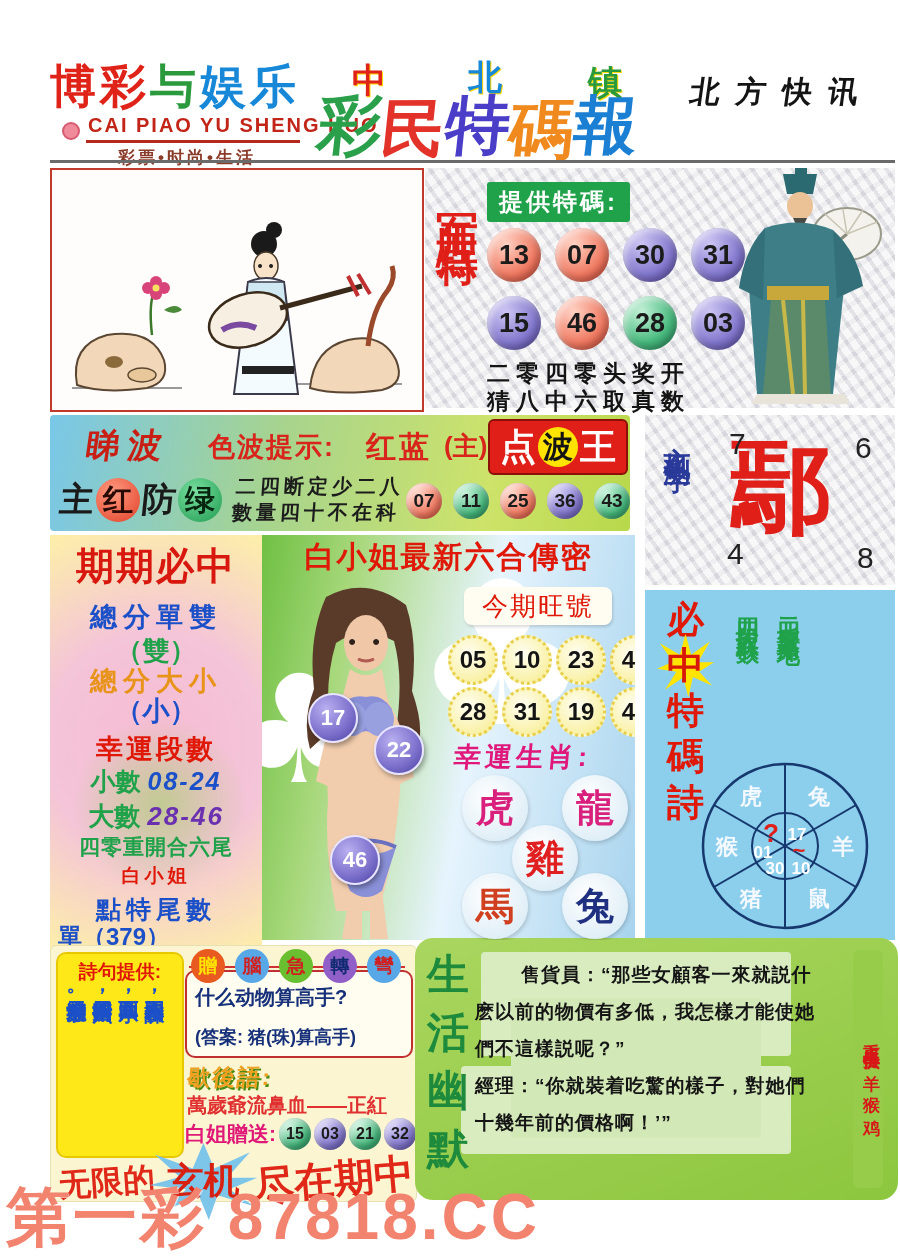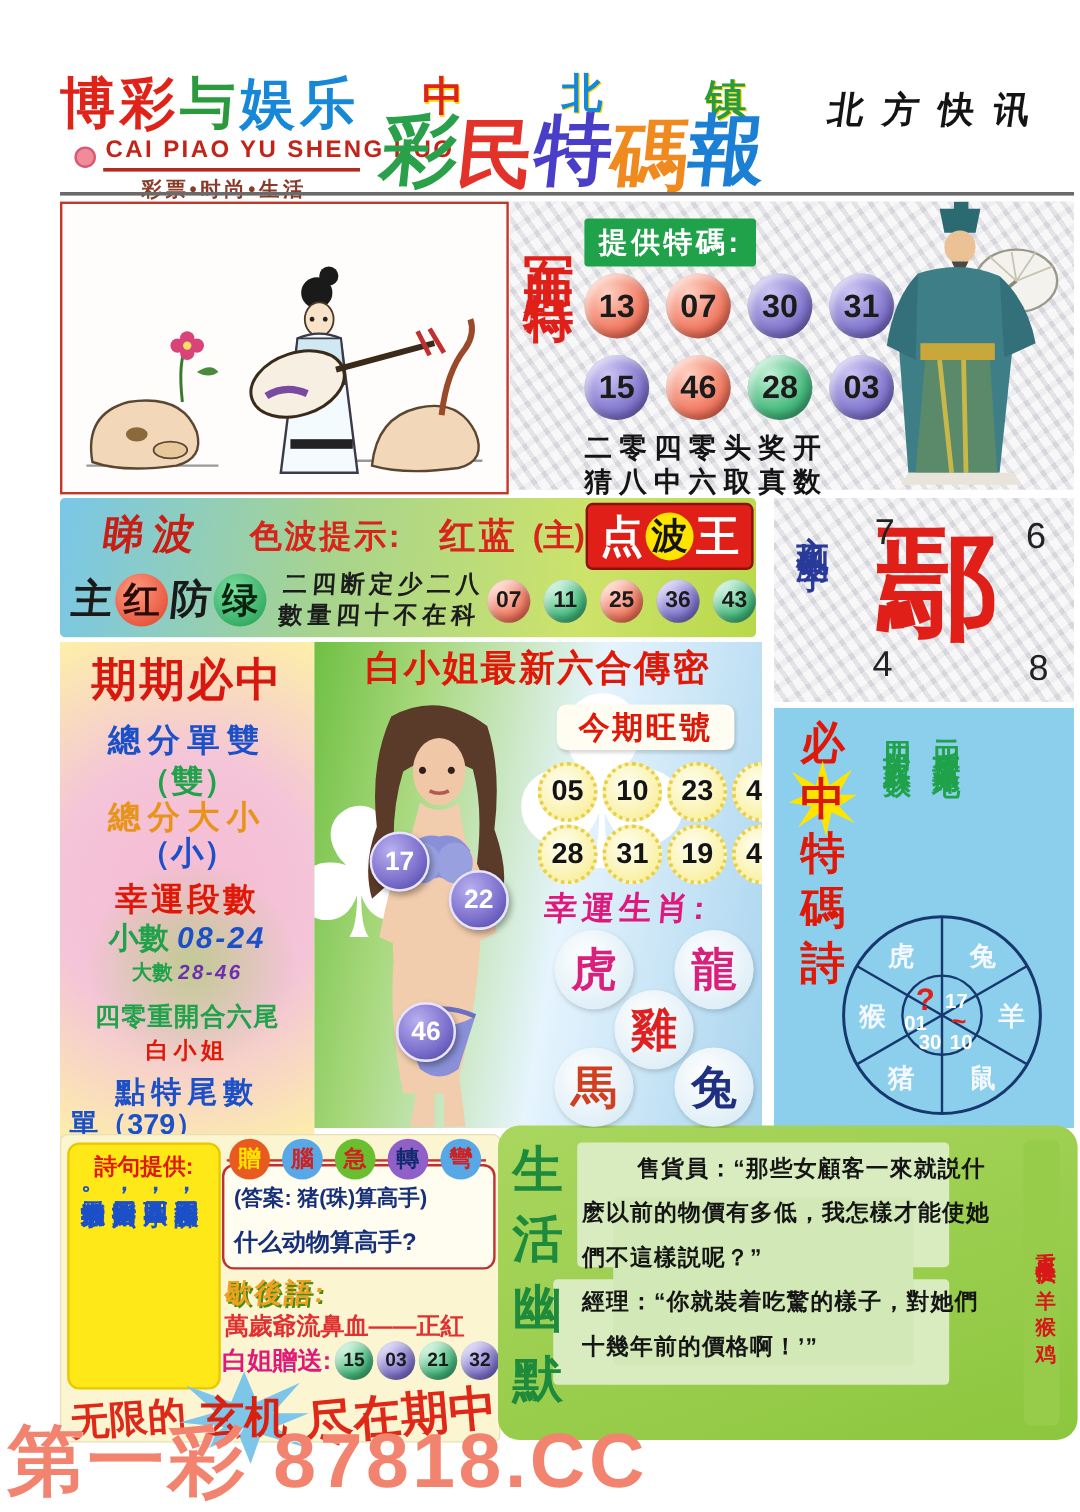--- a/index.html
+++ b/index.html
@@ -187,21 +187,21 @@
     <div class="qiqi-line" style="top:6px;font-size:38px;color:#d8180e;letter-spacing:2px;">期期必中</div>
     <div class="qiqi-line" style="top:64px;font-size:27px;color:#1c50c8;letter-spacing:6px;">總分單雙</div>
     <div class="qiqi-line" style="top:98px;font-size:27px;color:#1fa24a;">（雙）</div>
     <div class="qiqi-line" style="top:128px;font-size:27px;color:#e8941a;letter-spacing:6px;">總分大小</div>
     <div class="qiqi-line" style="top:158px;font-size:27px;color:#1c50c8;">（小）</div>
     <div class="qiqi-line" style="top:196px;font-size:27px;color:#e01808;letter-spacing:3px;">幸運段數</div>
     <div class="qiqi-line" style="top:230px;font-size:25px;">
       <span style="color:#1fa24a;">小數</span>
       <span style="color:#1c50c8;font-style:italic;letter-spacing:2px;">08-24</span>
     </div>
-    <div class="qiqi-line" style="top:264px;font-size:17px;">
+    <div class="qiqi-line" style="top:264px;font-size:26px;">
       <span style="color:#1fa24a;">大數</span>
       <span style="color:#6a30b0;font-style:italic;letter-spacing:2px;">28-46</span>
     </div>
     <div class="qiqi-line" style="top:298px;font-size:21px;color:#1fa24a;letter-spacing:1px;">四零重開合六尾</div>
     <div class="qiqi-line" style="top:328px;font-size:19px;color:#e01808;letter-spacing:4px;">白小姐</div>
     <div class="qiqi-line" style="top:358px;font-size:25px;color:#1c50c8;letter-spacing:5px;">點特尾數</div>
     <div class="abs" style="left:8px;top:386px;font-size:24px;font-weight:bold;color:#1c50c8;">單（379）</div>
     <div class="abs" style="left:78px;top:410px;font-size:24px;font-weight:bold;color:#e04818;">雙（248）</div>
   </div>
 
@@ -222,21 +222,21 @@
       <ellipse cx="86" cy="138" rx="15" ry="17" fill="#98a0e0"></ellipse>
       <ellipse cx="113" cy="138" rx="15" ry="17" fill="#98a0e0"></ellipse>
       <path d="M68 268 Q100 282 130 266 L116 310 Q100 322 84 310 Z" fill="#8a90d8"></path>
       <path d="M68 268 Q100 252 130 266" stroke="#6a70c0" stroke-width="4" fill="none"></path>
       <path d="M84 310 L76 358 L96 358 L96 318 M104 318 L104 358 L122 358 L116 310" fill="#f2cdad"></path>
     </svg>
     <div class="abs photoball" style="left:46px;top:158px;z-index:4;">17</div>
     <div class="abs photoball" style="left:112px;top:190px;z-index:4;">22</div>
     <div class="abs photoball" style="left:68px;top:300px;z-index:4;">46</div>
 
-    <div class="abs" style="left:202px;top:52px;width:148px;height:38px;background:#fffdf2;border-radius:8px;display:flex;align-items:center;justify-content:center;font-size:26px;font-weight:bold;color:#e01808;letter-spacing:2px;z-index:3;box-shadow:1px 2px 3px rgba(0,0,0,.15);">今期旺號</div>
+    <div class="abs" style="left:202px;top:52px;width:148px;height:38px;background:#fffdf2;border-radius:8px;display:flex;align-items:center;justify-content:center;font-size:26px;font-weight:normal;color:#e01808;letter-spacing:2px;z-index:3;box-shadow:1px 2px 3px rgba(0,0,0,.15);">今期旺號</div>
     <div class="abs" style="left:186px;top:100px;display:flex;gap:4px;z-index:3;">
       <span class="ynum">05</span>
       <span class="ynum">10</span>
       <span class="ynum">23</span>
       <span class="ynum">47</span>
     </div>
     <div class="abs" style="left:186px;top:152px;display:flex;gap:4px;z-index:3;">
       <span class="ynum">28</span>
       <span class="ynum">31</span>
       <span class="ynum">19</span>
@@ -298,22 +298,22 @@
     <div class="abs" style="left:138px;top:20px;width:216px;height:2px;background:#d03030;z-index:1;"></div>
     <div class="abs" style="left:140px;top:3px;display:flex;gap:10px;z-index:2;">
       <span class="ncircle" data-color="red">贈</span>
       <span class="ncircle" data-color="blue">腦</span>
       <span class="ncircle" data-color="green">急</span>
       <span class="ncircle" data-color="purple">轉</span>
       <span class="ncircle" data-color="blue">彎</span>
     </div>
 
     <div class="abs" style="left:134px;top:24px;width:224px;height:84px;background:#fffdef;border:2px solid #c03030;border-radius:10px;">
+      <div style="margin:12px 0 0 8px;font-size:20px;font-weight:bold;color:#16307a;">什么动物算高手?</div>
       <div style="margin:14px 0 0 8px;font-size:18px;font-weight:bold;color:#16307a;">(答案: 猪(珠)算高手)</div>
-      <div style="margin:12px 0 0 8px;font-size:20px;font-weight:bold;color:#16307a;">什么动物算高手?</div>
     </div>
     <div class="abs" style="left:136px;top:116px;font-size:23px;font-weight:bold;color:#f0a020;text-shadow:2px 2px 0 #4a8a10;letter-spacing:2px;transform:skewX(-6deg);">歇後語:</div>
     <div class="abs" style="left:136px;top:146px;font-size:20px;font-weight:bold;color:#e03030;">萬歲爺流鼻血——正紅</div>
     <div class="abs" style="left:134px;top:172px;display:flex;align-items:center;gap:3px;">
       <span style="font-size:21px;font-weight:bold;color:#e01878;white-space:nowrap;">白姐贈送:</span>
       <span class="ball b32" data-color="green">15</span>
       <span class="ball b32" data-color="purple">03</span>
       <span class="ball b32" data-color="green">21</span>
       <span class="ball b32" data-color="purple">32</span>
       <span class="ball b32" data-color="red">40</span>
@@ -329,21 +329,21 @@
   <div class="abs" style="left:415px;top:938px;width:483px;height:262px;border-radius:18px;background:linear-gradient(160deg,#aad65f,#8cc63e);overflow:hidden;">
     <div class="abs" style="left:66px;top:14px;width:310px;height:104px;background:#d8ecc0;border-radius:4px;"></div>
     <div class="abs" style="left:46px;top:128px;width:330px;height:88px;background:#d8ecc0;border-radius:4px;"></div>
     <div class="abs" style="left:96px;top:60px;width:250px;height:140px;background:#d2e8b6;border-radius:4px;"></div>
     <div class="abs" style="left:12px;top:16px;display:flex;flex-direction:column;gap:16px;font-size:42px;font-weight:bold;color:#1e8a3c;line-height:1;z-index:2;">
       <span>生</span>
       <span>活</span>
       <span>幽</span>
       <span>默</span>
     </div>
-    <div class="abs" style="left:70px;top:18px;z-index:3;">
+    <div class="abs" style="left:60px;top:18px;z-index:3;">
       <div class="joke-line" style="padding-left:46px;">售貨員：“那些女顧客一來就説什</div>
       <div class="joke-line">麽以前的物價有多低，我怎樣才能使她</div>
       <div class="joke-line">們不這樣説呢？”</div>
       <div class="joke-line">經理：“你就裝着吃驚的樣子，對她們</div>
       <div class="joke-line">十幾年前的價格啊！’”</div>
     </div>
     <div class="abs vtext" style="left:438px;top:12px;height:238px;width:30px;background:#96cc4a;border-radius:6px;font-size:17px;font-weight:bold;color:#d81818;text-align:center;letter-spacing:2px;z-index:3;">重点生肖提供：羊 猴 鸡</div>
   </div>
 
   <div class="abs" style="left:6px;top:1174px;font-size:64px;font-weight:bold;color:#f2836e;letter-spacing:3px;white-space:nowrap;z-index:50;text-shadow:1px 1px 0 rgba(255,255,255,.6);">第一彩 87818.CC</div>

